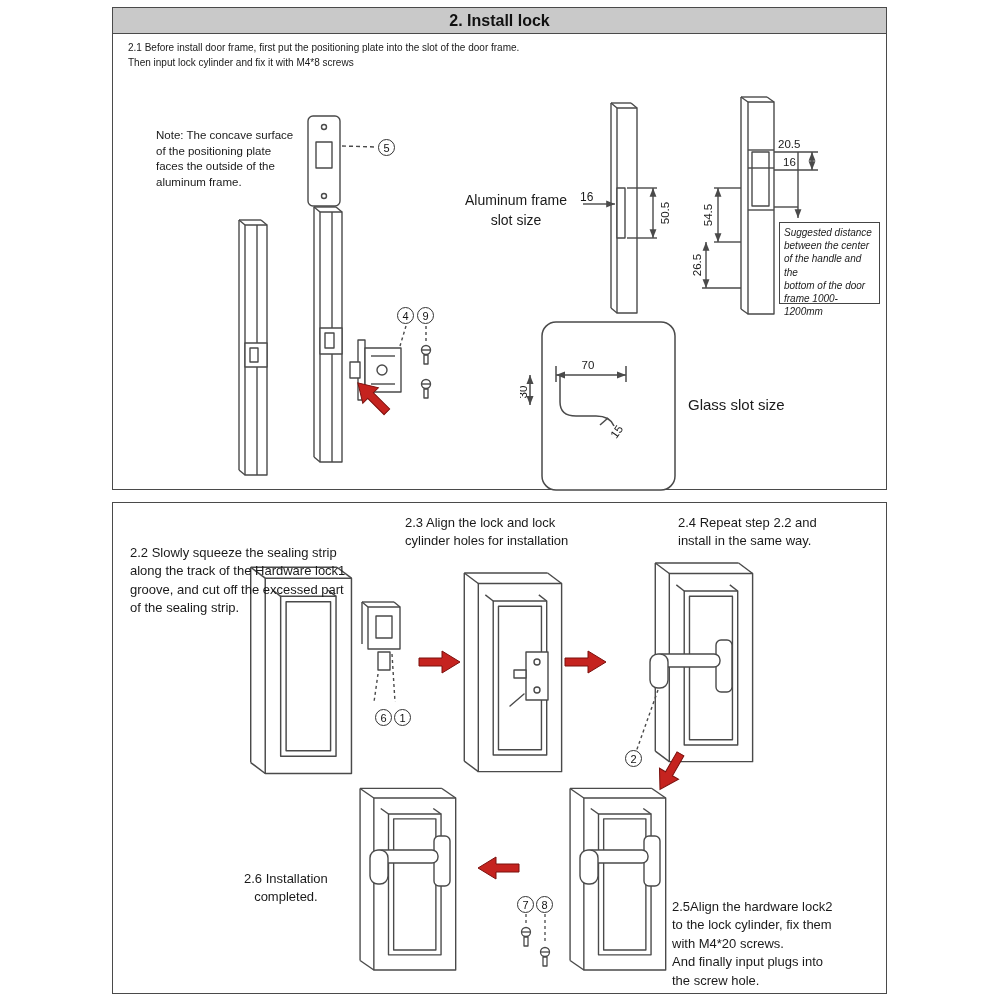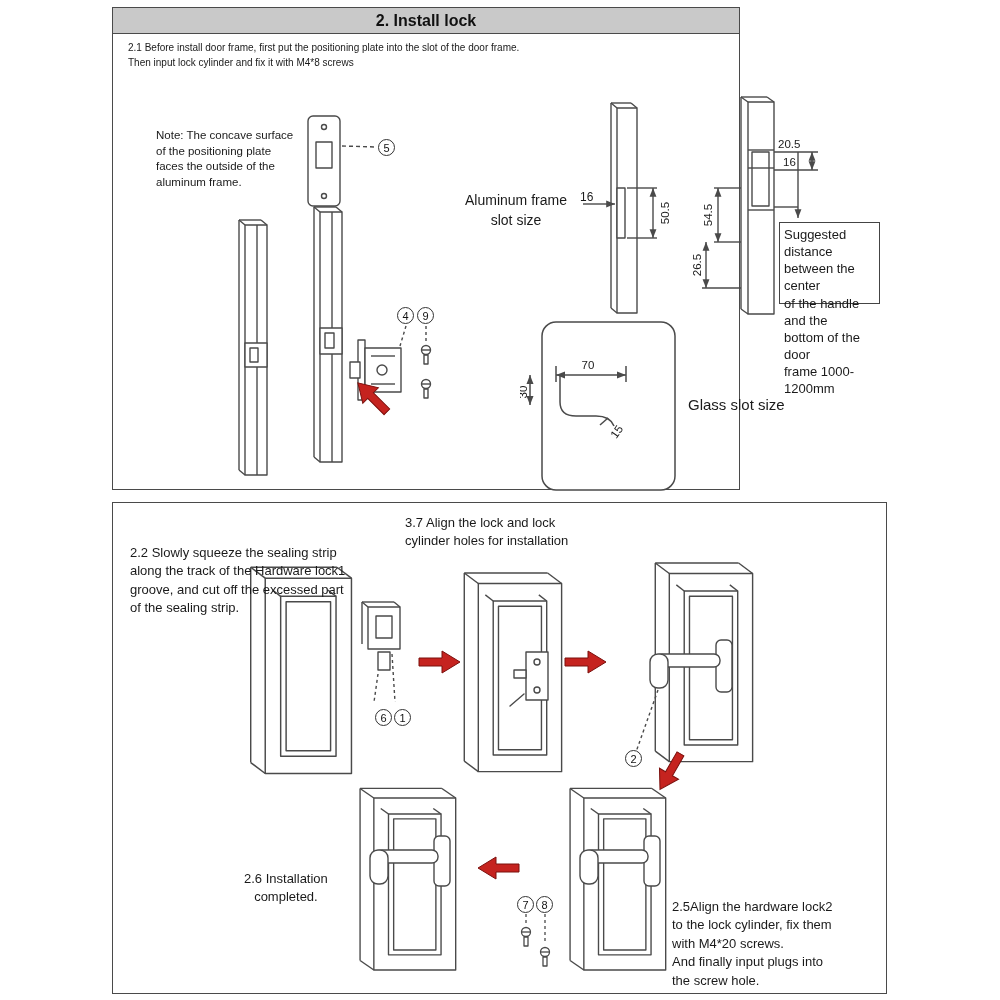--- a/index.html
+++ b/index.html
@@ -9,21 +9,21 @@
   .box{position:absolute;border:1.5px solid #4a4a4a;background:#fff;box-sizing:border-box;}
   .graybar{height:25px;background:#c9c9c9;border-bottom:1.5px solid #4a4a4a;display:flex;
            align-items:center;justify-content:center;font-weight:bold;font-size:16px;color:#111;}
   .pre{white-space:pre-line;}
   .t145{font-size:10px;line-height:1.5;}
   .t14{font-size:14px;line-height:1.45;}
   .t13{font-size:13px;line-height:1.42;}
   .t12{font-size:12px;}
   .t115{font-size:11.5px;line-height:1.35;}
   .t15{font-size:15px;}
-  .t95{font-size:13px;line-height:1.32;}
+  .t95{font-size:10px;line-height:1.32;font-style:italic;}
   .center{text-align:center;}
   .notebox{border:1px solid #444;padding:3px 4px;background:#fff;box-sizing:border-box;}
   .callout{width:17px;height:17px;border:1.3px solid #333;border-radius:50%;background:#fff;
            display:flex;align-items:center;justify-content:center;font-size:11px;color:#111;box-sizing:border-box;}
   .arrow svg{display:block;}
   svg text{font-family:"Liberation Sans",sans-serif;font-size:11.5px;fill:#1a1a1a;stroke:none;}
 </style>
 </head>
 <body>
 
@@ -41,21 +41,21 @@
           <line x1="14" y1="223" x2="30" y2="235"></line>
           <rect x="47" y="40" width="61" height="176"></rect>
           <rect x="53" y="46" width="49" height="164"></rect>
           <line x1="47" y1="40" x2="38" y2="33"></line>
           <line x1="108" y1="40" x2="99" y2="33"></line>
         </g>
       </symbol>
     </defs>
   </svg>
 
-  <div class="box" style="left:112px;top:7px;width:628px;height:483px;">
+  <div class="box" style="left:112px;top:7px;width:775px;height:483px;">
     <div class="graybar">
       <span>2. Install lock</span>
     </div>
   </div>
 
   <svg class="abs" style="left:230px;top:100px;" width="240" height="390" viewBox="0 0 240 390">
     <g stroke="#4a4a4a" fill="none" stroke-width="1.4" stroke-linejoin="round">
       <g>
         <rect x="78" y="16" width="32" height="90" rx="5" fill="#fff"></rect>
         <rect x="86" y="42" width="16" height="26"></rect>
@@ -306,22 +306,24 @@
   <div class="abs arrow" style="left:476px;top:854px;transform:rotate(180deg);">
     <svg width="44" height="28" viewBox="0 0 44 28">
         <polygon points="1,10 24,10 24,3 42,14 24,25 24,18 1,18" fill="#c5231f" stroke="#7a100d" stroke-width="1"></polygon>
       </svg>
   </div>
 
   <div class="abs pre t13" style="left:130px;top:544px;">2.2 Slowly squeeze the sealing strip
 along the track of the Hardware lock1
 groove, and cut off the excessed part
 of the sealing strip.</div>
-  <div class="abs pre t13" style="left:405px;top:514px;">3.7 Align the lock and lock
+  <div class="abs pre t13" style="left:405px;top:514px;">2.3 Align the lock and lock
 cylinder holes for installation</div>
+  <div class="abs pre t13" style="left:678px;top:514px;">2.4 Repeat step 2.2 and
+install in the same way.</div>
   <div class="abs pre t13" style="left:672px;top:874px;margin-top:24px;">2.5Align the hardware lock2
 to the lock cylinder, fix them
 with M4*20 screws.
 And finally input plugs into
 the screw hole.</div>
   <div class="abs pre t13" style="left:244px;top:870px;text-align:center;">2.6 Installation
 completed.</div>
 
   <span class="abs callout" style="left:375px;top:709px;">6</span>
   <span class="abs callout" style="left:394px;top:709px;">1</span>

